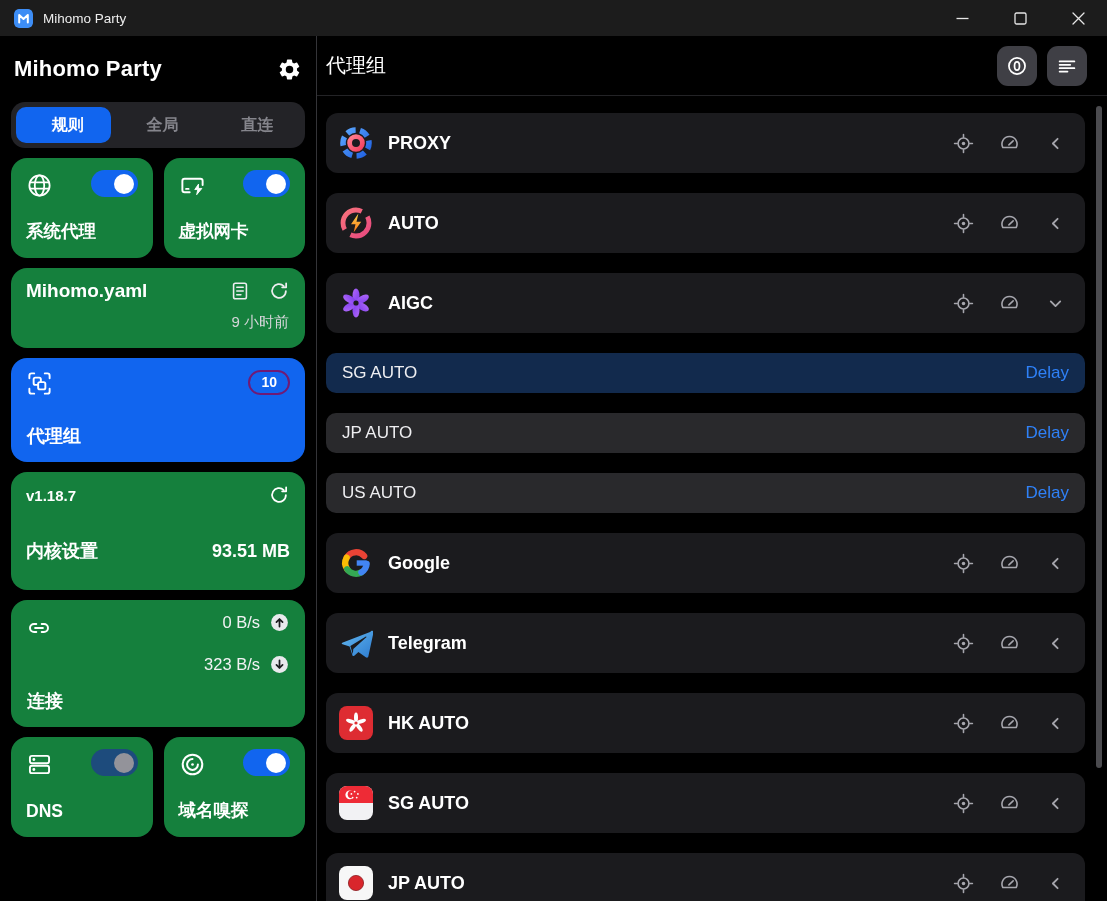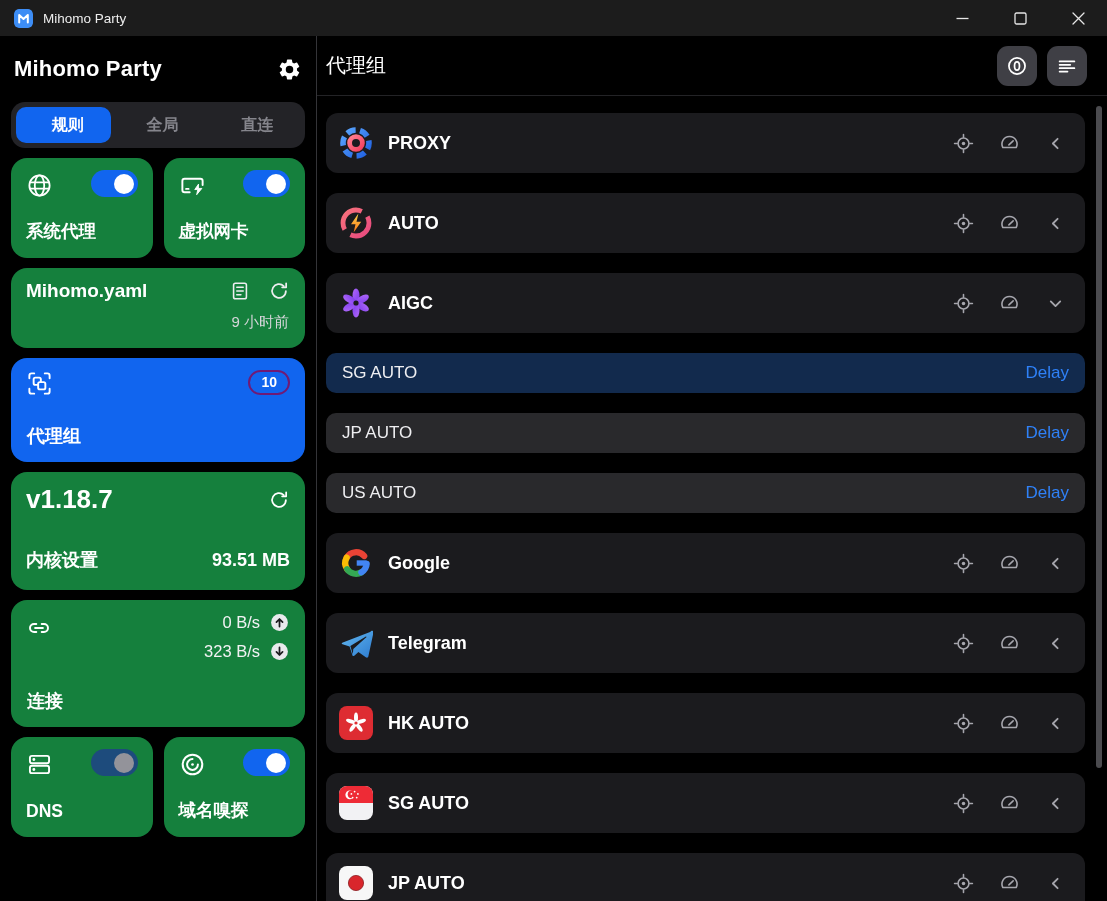--- a/index.html
+++ b/index.html
@@ -52,29 +52,29 @@
 
   .group-card{height:104px;background:var(--accent);cursor:pointer;}
   .gc-top{display:flex;align-items:flex-start;justify-content:space-between;}
   .gc-icon{width:27px;height:27px;color:#fff;}
   .badge{border:2px solid #701a75;border-radius:999px;color:#fff;font-size:14px;font-weight:700;
          padding:2px 11px;line-height:17px;}
   .gc-label{position:absolute;left:16px;bottom:14px;color:#fff;font-size:18px;font-weight:800;}
 
   .kernel-card{height:118px;}
   .kc-row1{display:flex;align-items:center;justify-content:space-between;}
-  .kc-ver{color:#fff;font-size:26px;font-weight:800;}
+  .kc-ver{color:#fff;font-size:15px;font-weight:800;}
   .kc-row2{display:flex;align-items:center;justify-content:space-between;margin-top:33px;}
   .kc-label{color:#fff;font-size:18px;font-weight:800;}
   .kc-mem{color:#fff;font-size:18px;font-weight:800;}
 
   .conn-card{height:127px;}
   .conn-top{display:flex;align-items:flex-start;justify-content:space-between;}
   .conn-icon{width:26px;height:26px;color:#fff;margin-top:3px;}
-  .traffic{display:flex;flex-direction:column;gap:8px;align-items:flex-end;}
+  .traffic{display:flex;flex-direction:column;gap:21px;align-items:flex-end;}
   .traf-line{display:flex;align-items:center;gap:9px;color:#f2f2f4;font-size:16.5px;}
   .circ{width:21px;height:21px;}
   .conn-label{position:absolute;left:16px;bottom:14px;color:#fff;font-size:18px;font-weight:800;}
 
   
   .content-header{height:60px;display:flex;align-items:center;justify-content:space-between;
                   padding:0 20px 0 9px;border-bottom:1px solid #232326;}
   .page-title{color:#fff;font-size:20px;font-weight:500;}
   .hdr-actions{display:flex;gap:10px;}
   .hbtn{width:40px;height:40px;border-radius:11px;background:#3f3f45;display:flex;align-items:center;

